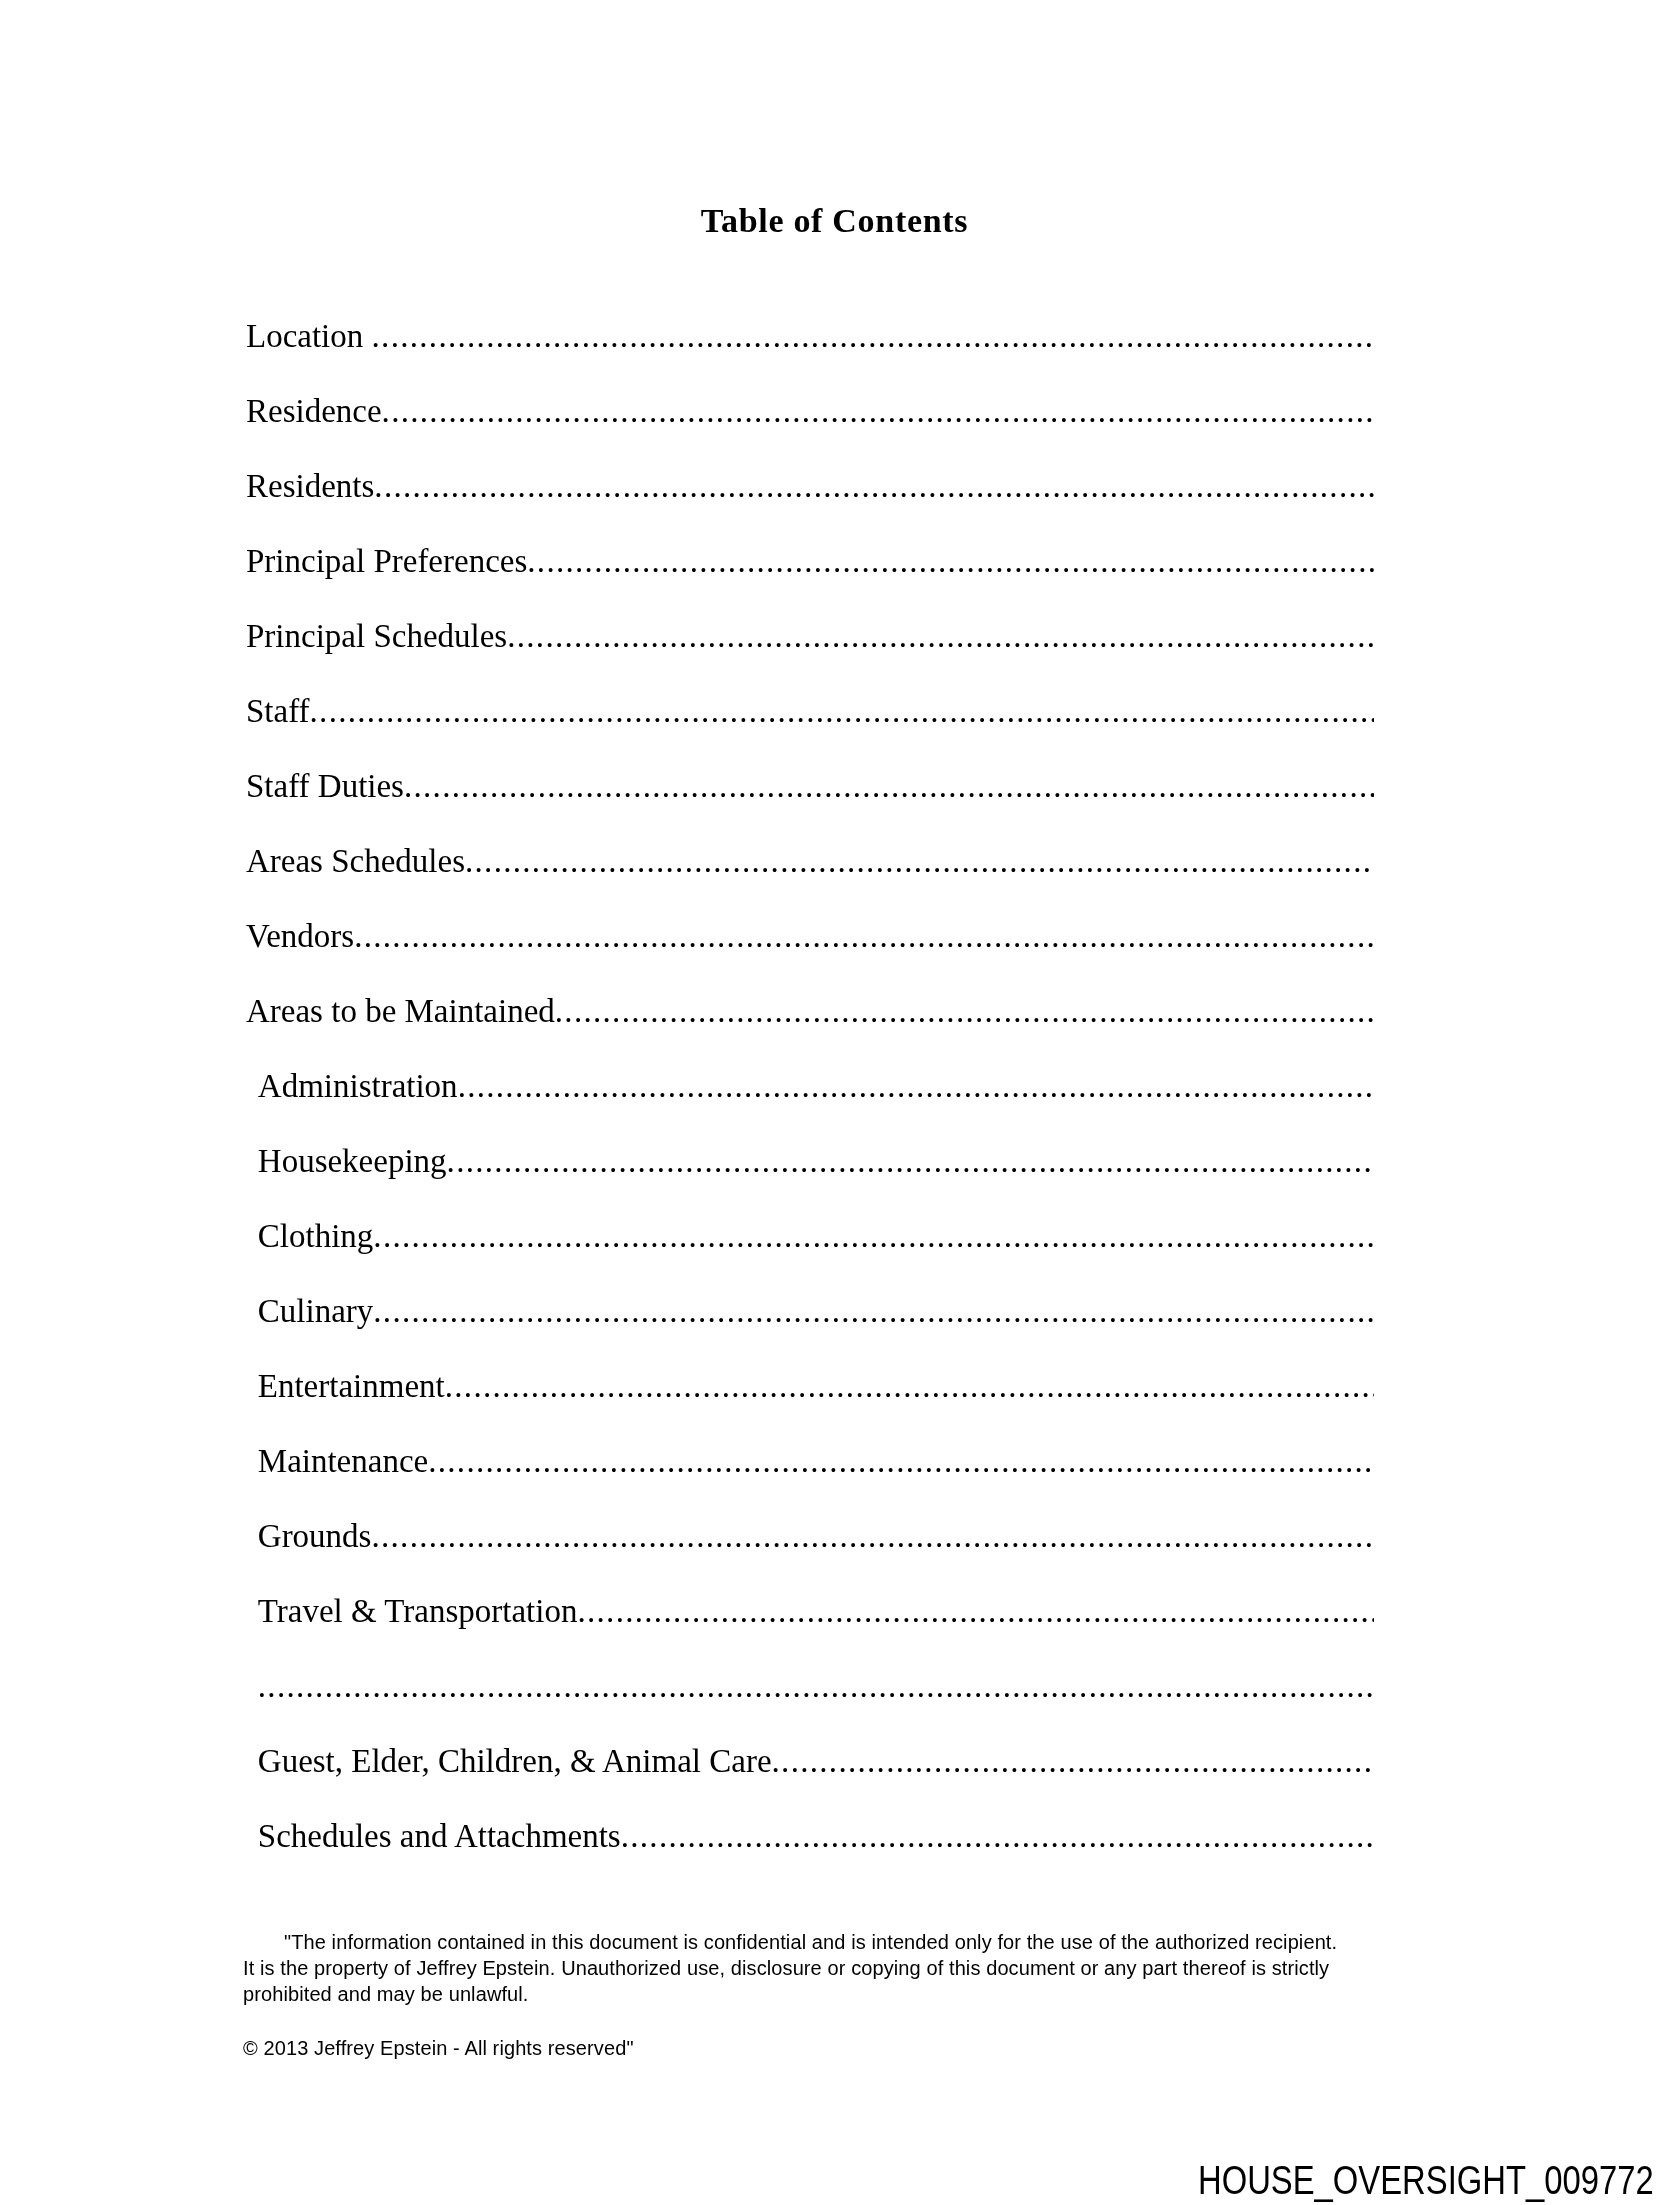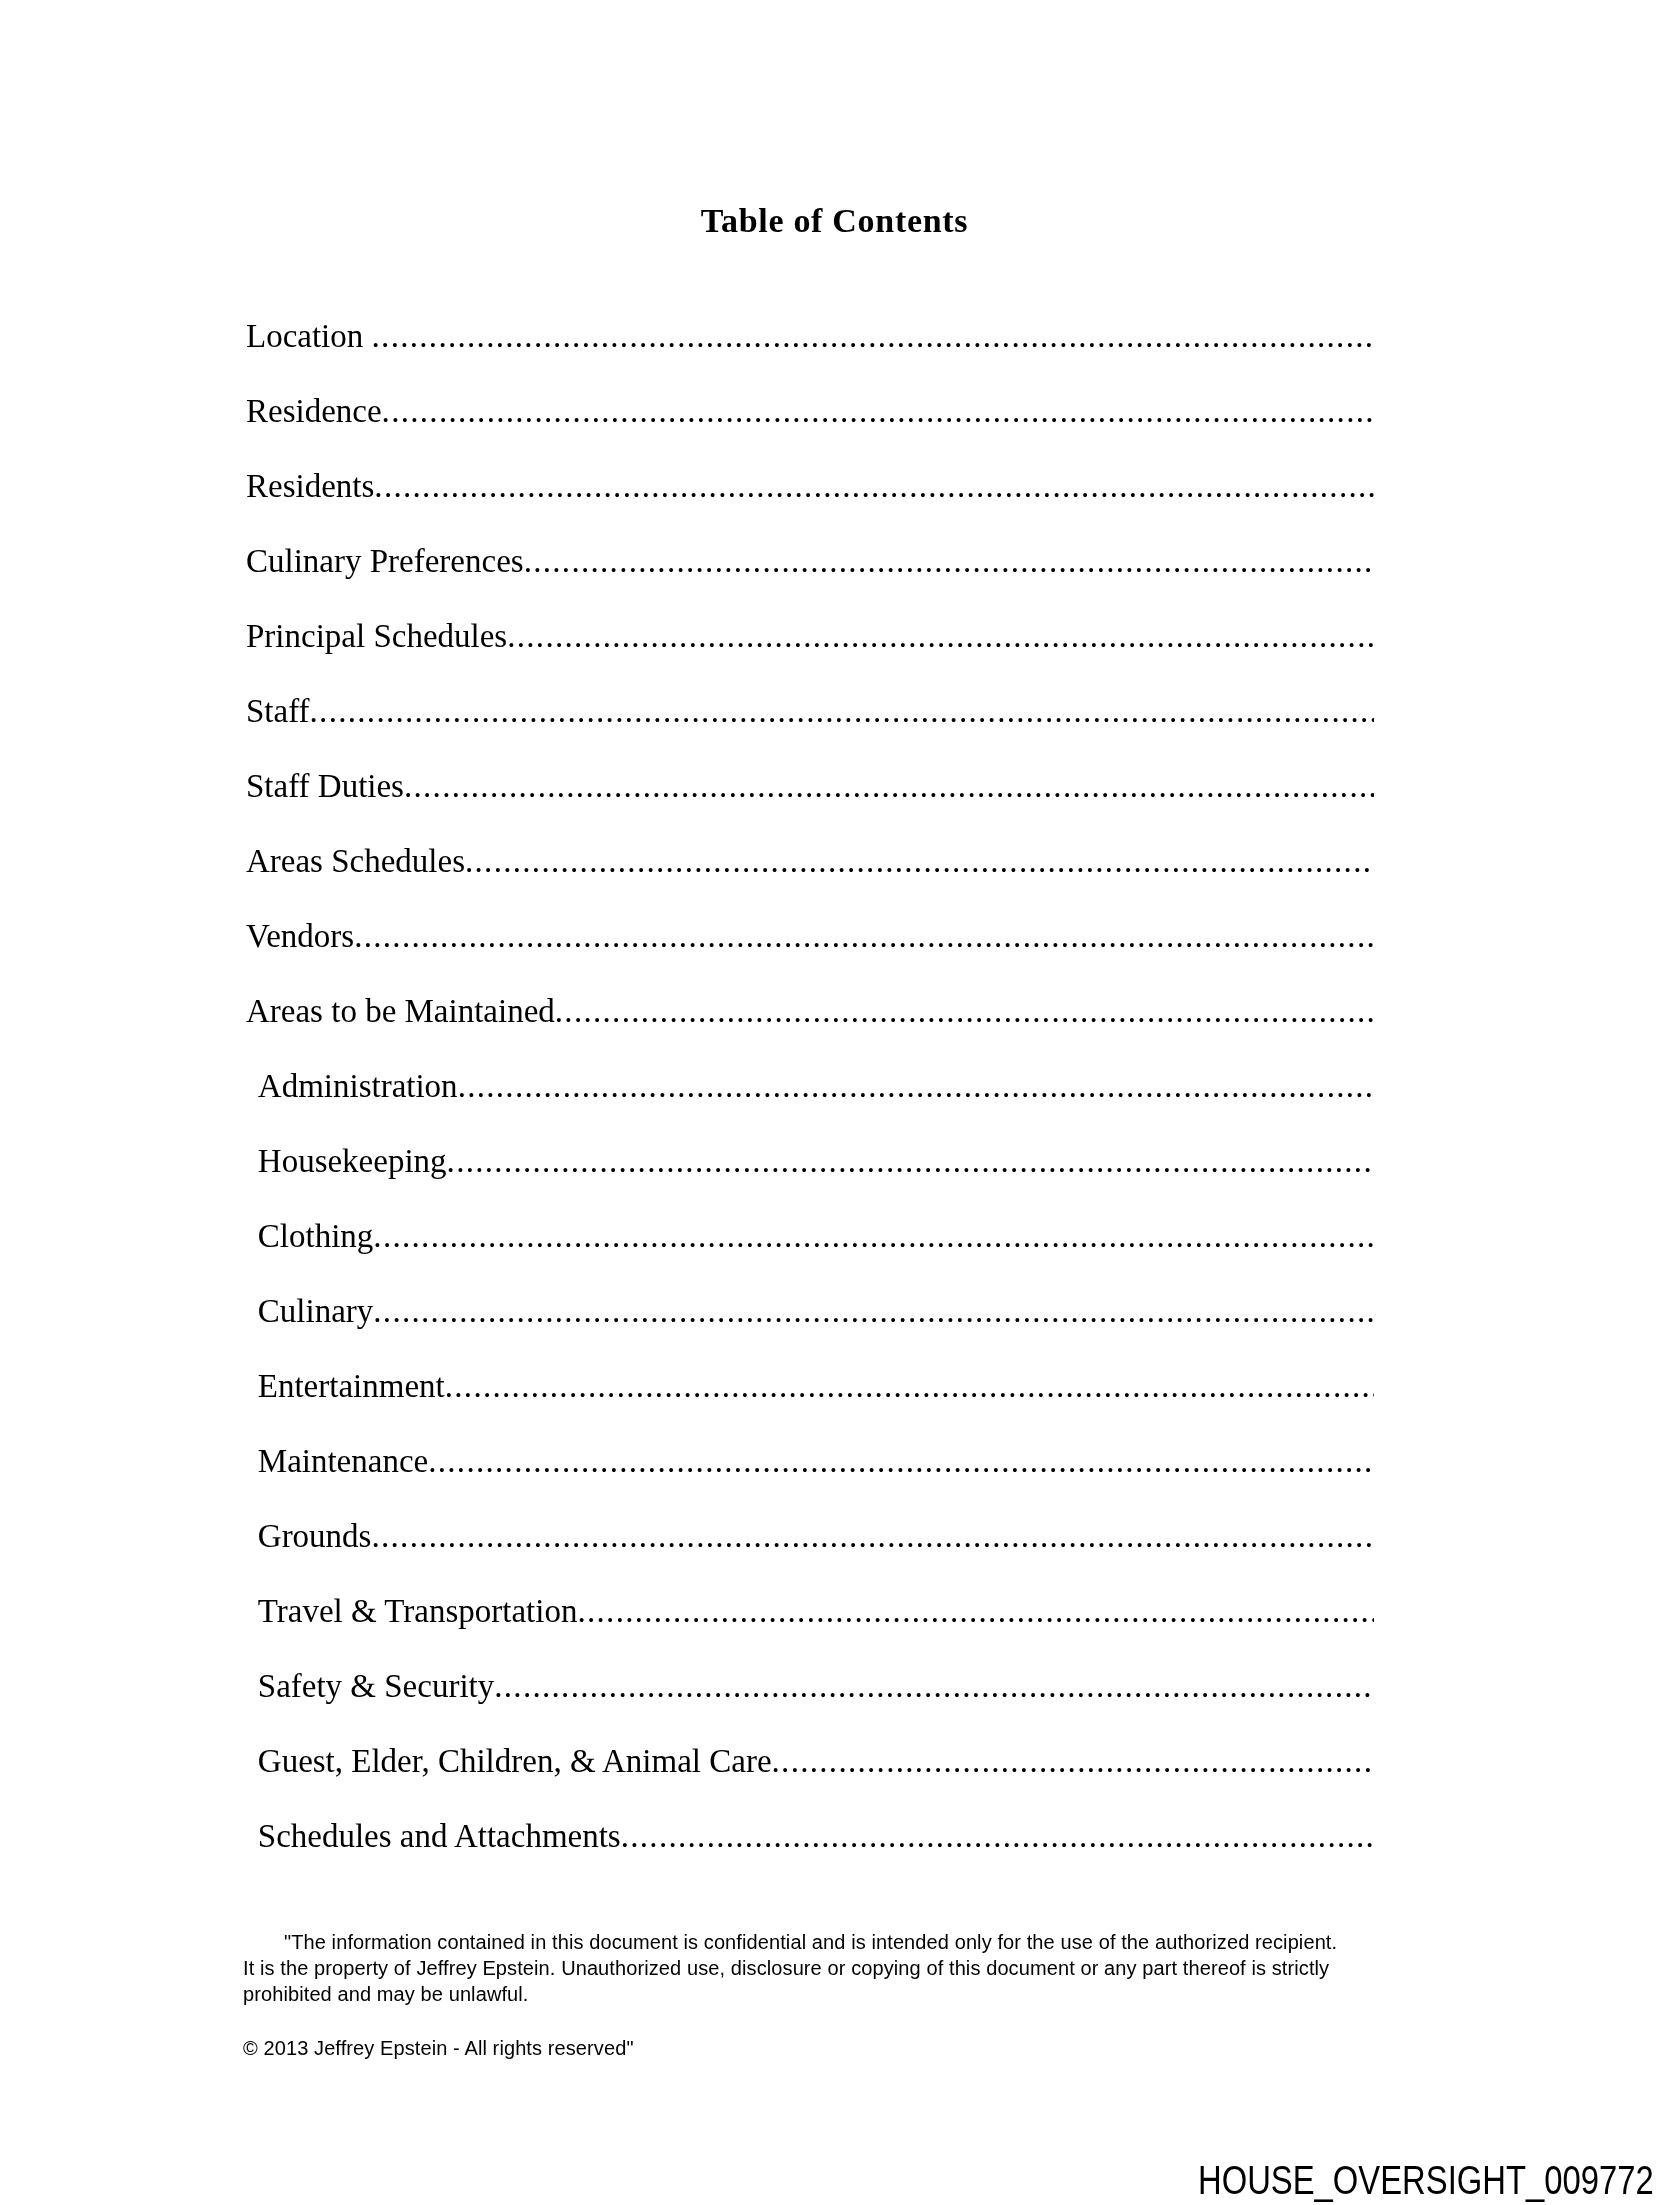--- a/index.html
+++ b/index.html
@@ -105,21 +105,21 @@
     </div>
       <div class="toc-row">
       <span class="toc-label">Residence</span>
       <span class="toc-leader">........................................................................................................................................................</span>
     </div>
       <div class="toc-row">
       <span class="toc-label">Residents</span>
       <span class="toc-leader">........................................................................................................................................................</span>
     </div>
       <div class="toc-row">
-      <span class="toc-label">Culinary Preferences</span>
+      <span class="toc-label">Principal Preferences</span>
       <span class="toc-leader">........................................................................................................................................................</span>
     </div>
       <div class="toc-row">
       <span class="toc-label">Principal Schedules</span>
       <span class="toc-leader">........................................................................................................................................................</span>
     </div>
       <div class="toc-row">
       <span class="toc-label">Staff</span>
       <span class="toc-leader">........................................................................................................................................................</span>
     </div>
@@ -165,21 +165,20 @@
     </div>
       <div class="toc-row indent">
       <span class="toc-label">Grounds</span>
       <span class="toc-leader">........................................................................................................................................................</span>
     </div>
       <div class="toc-row indent">
       <span class="toc-label">Travel &amp; Transportation</span>
       <span class="toc-leader">........................................................................................................................................................</span>
     </div>
       <div class="toc-row indent">
-      <span class="toc-label">Safety &amp; Security</span>
       <span class="toc-leader">........................................................................................................................................................</span>
     </div>
       <div class="toc-row indent">
       <span class="toc-label">Guest, Elder, Children, &amp; Animal Care</span>
       <span class="toc-leader">........................................................................................................................................................</span>
     </div>
       <div class="toc-row indent">
       <span class="toc-label">Schedules and Attachments</span>
       <span class="toc-leader">........................................................................................................................................................</span>
     </div>

